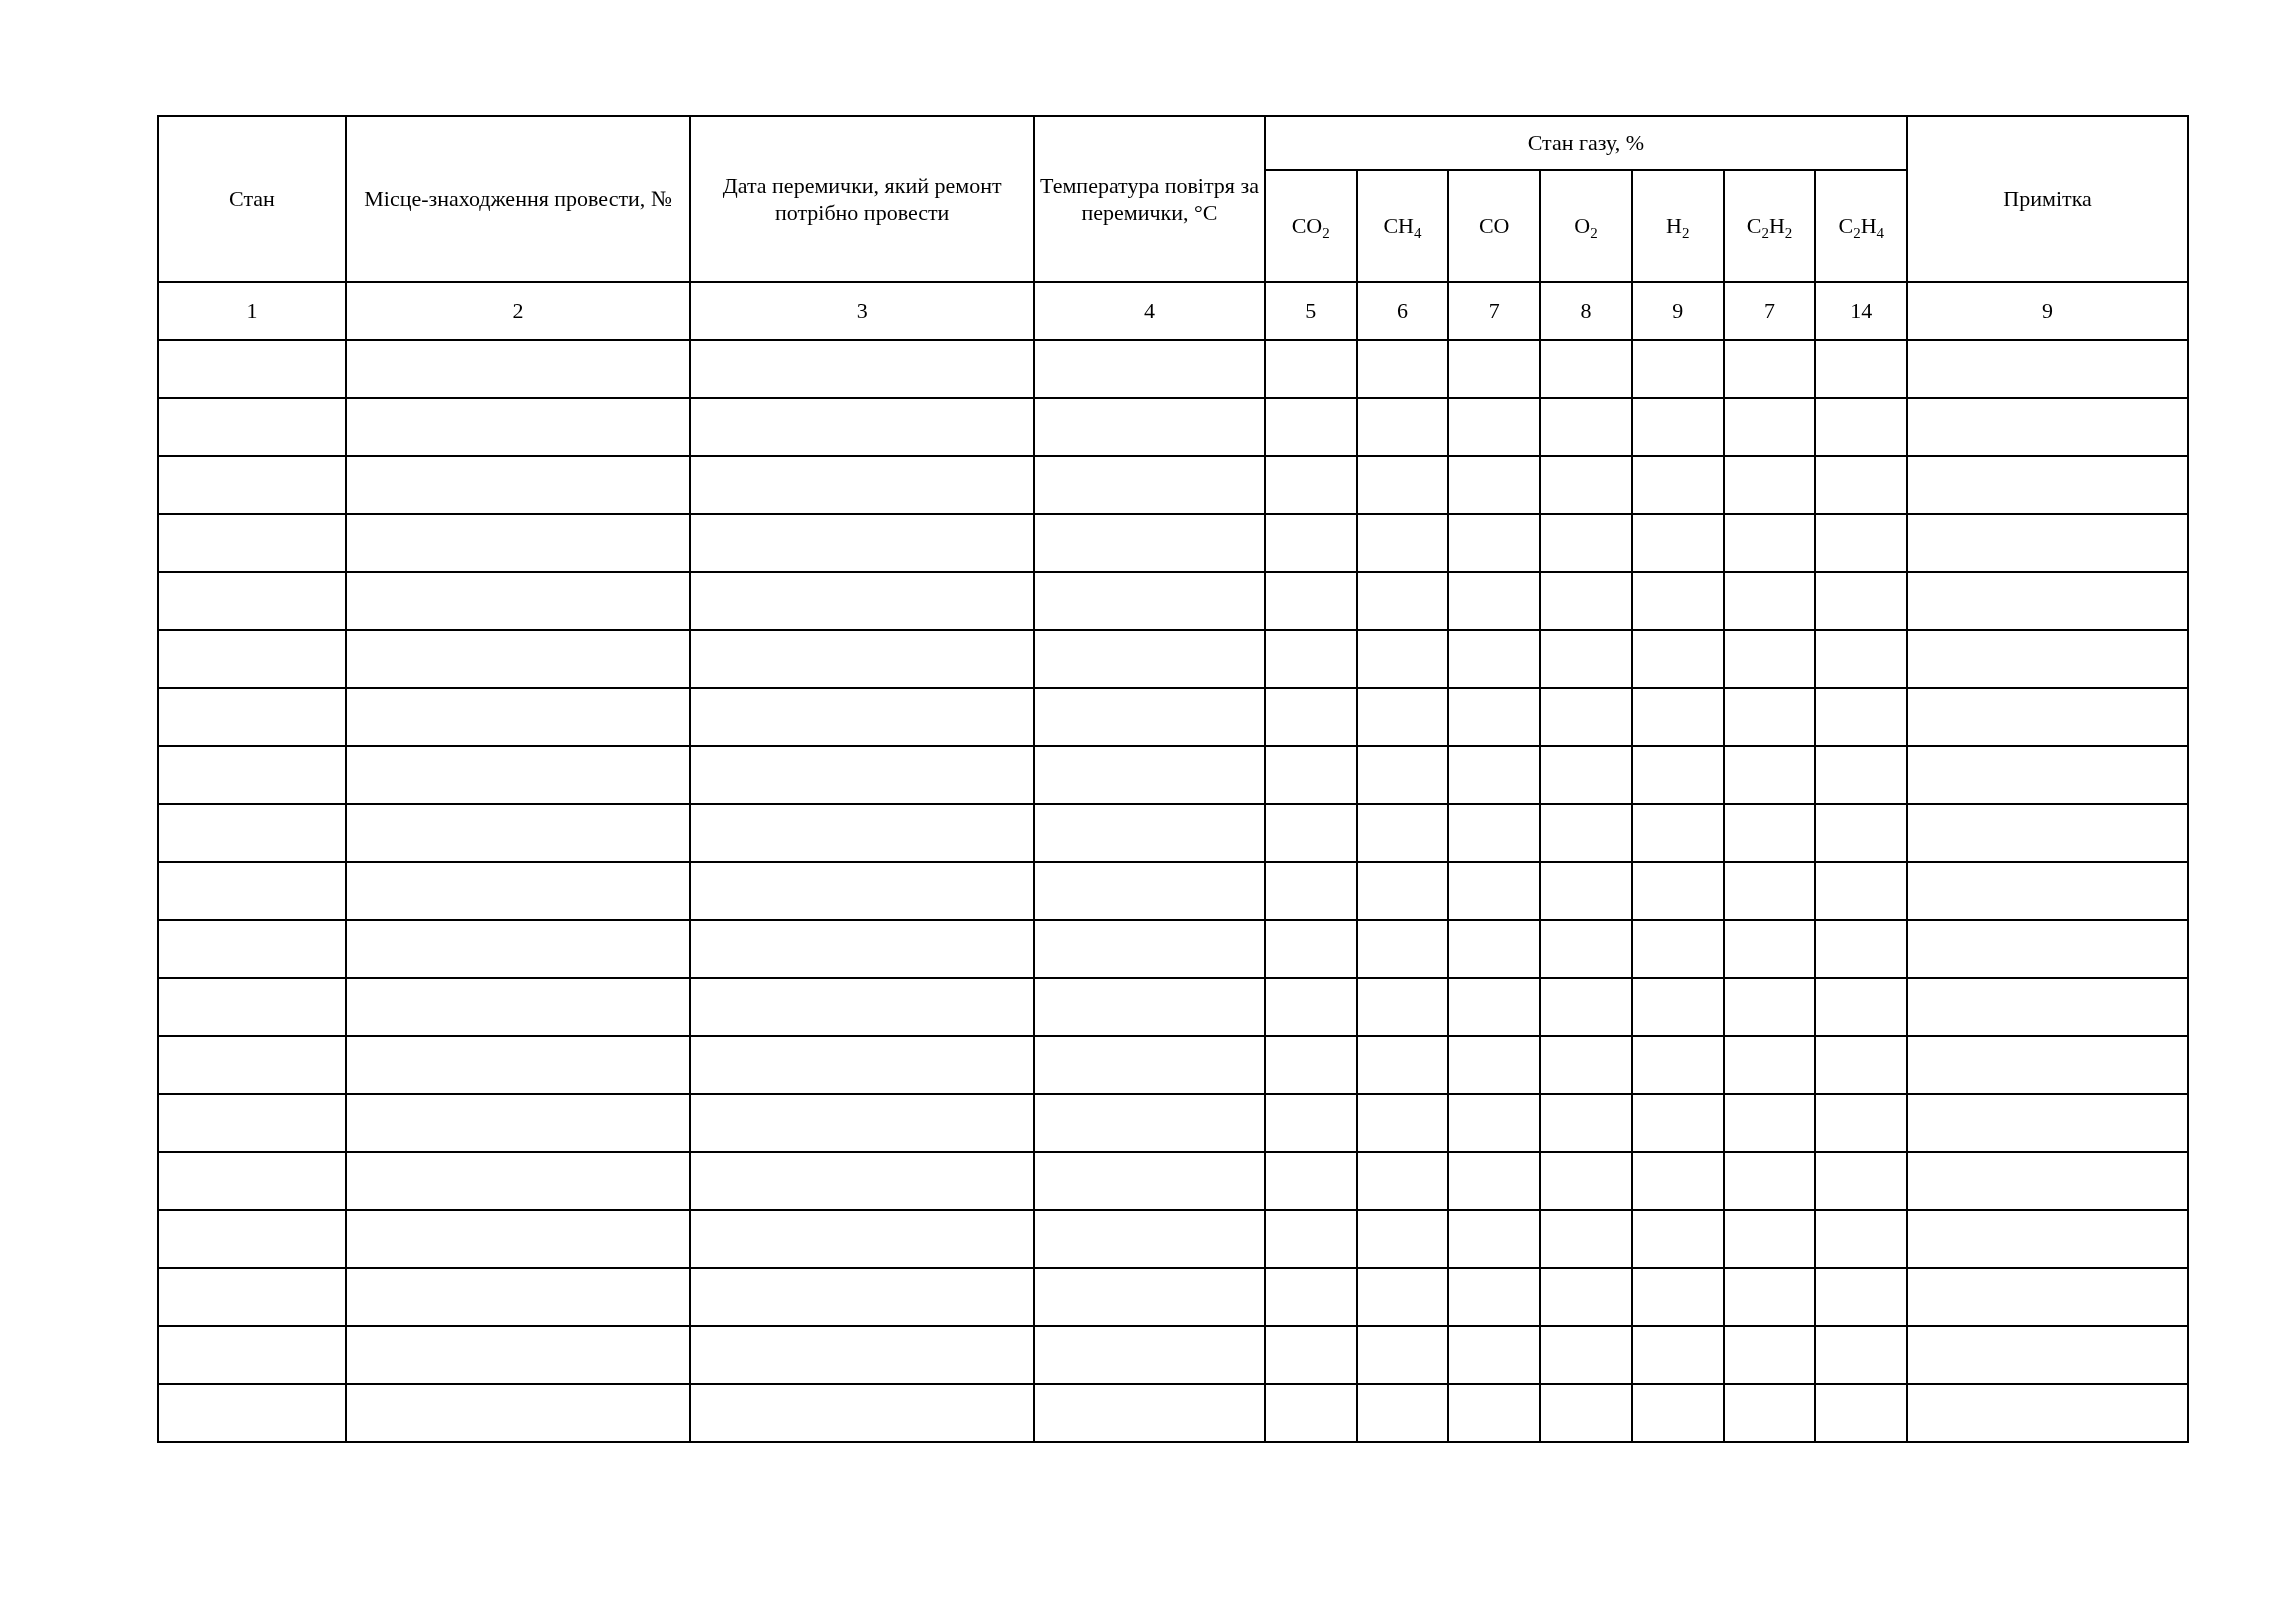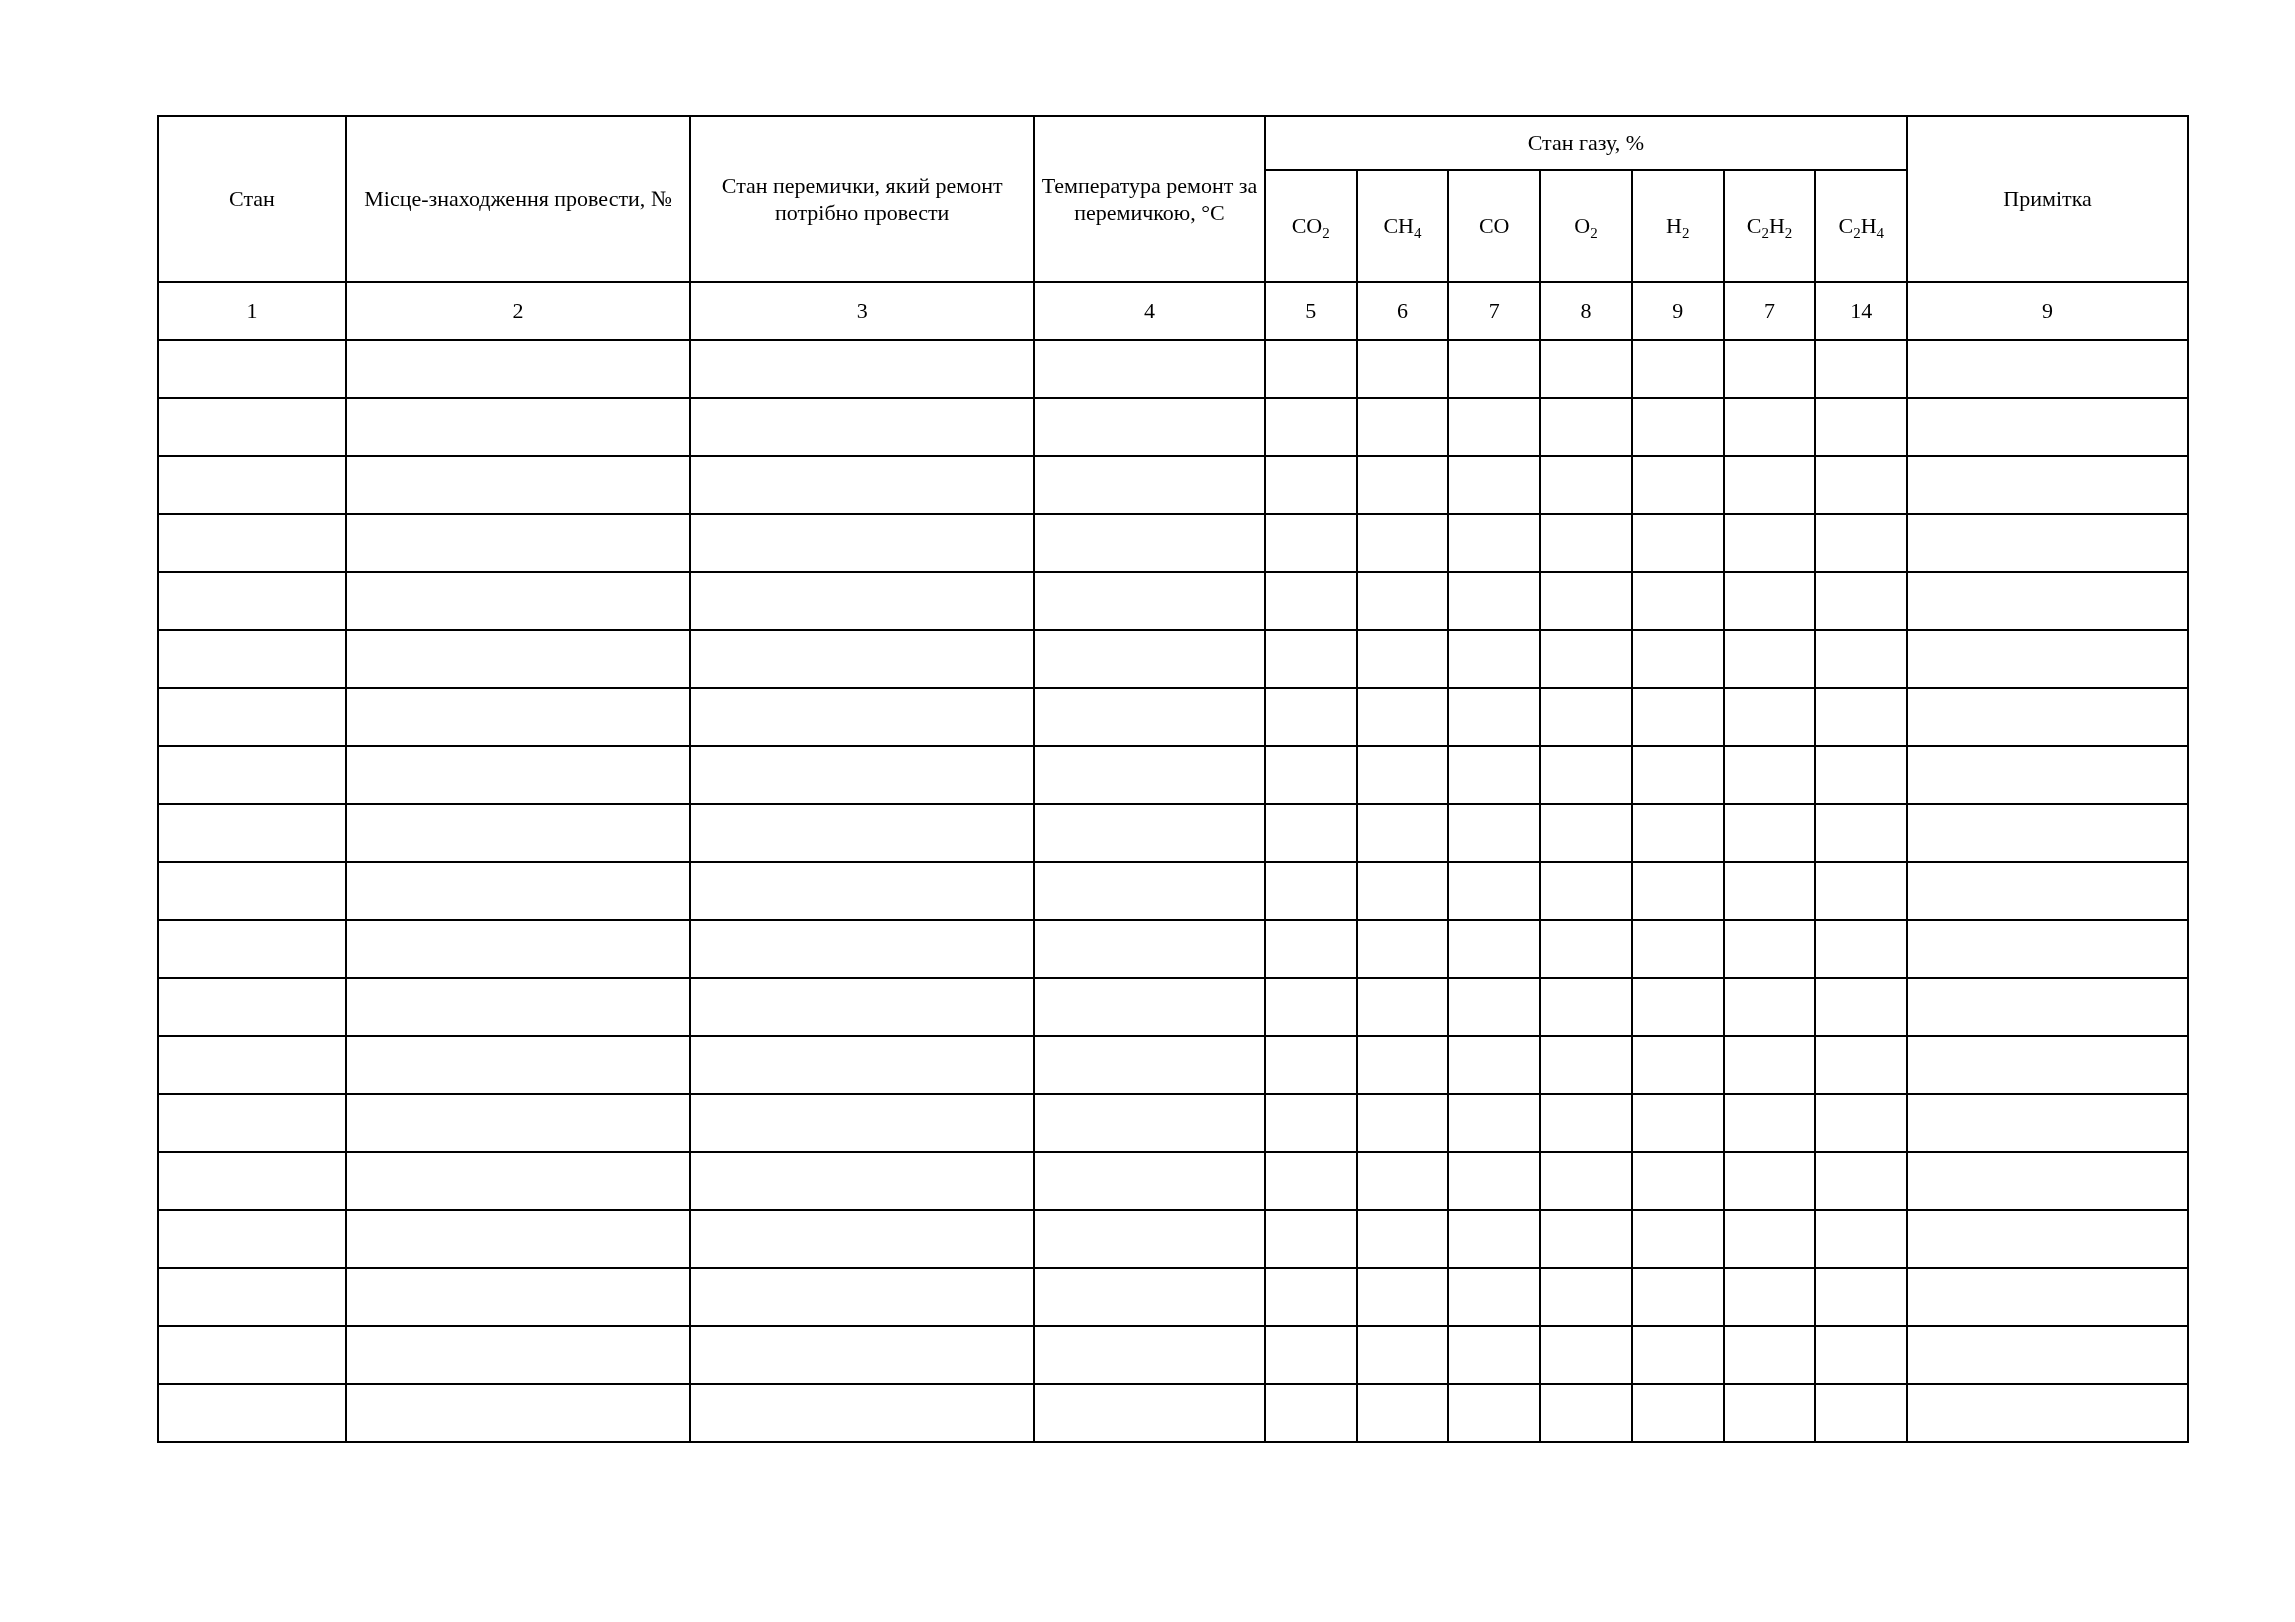--- a/index.html
+++ b/index.html
@@ -86,22 +86,22 @@
         <col style="width:84px">
         <col style="width:84px">
         <col style="width:84px">
         <col style="width:84px">
         <col style="width:257px">
       </colgroup>
       <thead>
         <tr>
           <td class="hdr-main" rowspan="2">Стан</td>
           <td class="hdr-main" rowspan="2">Місце-знаходження провести, №</td>
-          <td class="hdr-main" rowspan="2">Стан перемички, який ремонт потрібно провести</td>
-          <td class="hdr-main" rowspan="2">Температура ремонт за перемичкою, °C</td>
+          <td class="hdr-main" rowspan="2">Дата перемички, який ремонт потрібно провести</td>
+          <td class="hdr-main" rowspan="2">Температура повітря за перемички, °C</td>
           <td class="hdr-group" colspan="7">Стан газу, %</td>
           <td class="hdr-main" rowspan="2">Примітка</td>
         </tr>
         <tr>
           <td class="hdr-sub"><span class="nowrap">CO<sub>2</sub></span></td>
           <td class="hdr-sub"><span class="nowrap">CH<sub>4</sub></span></td>
           <td class="hdr-sub"><span class="nowrap">CO</span></td>
           <td class="hdr-sub"><span class="nowrap">O<sub>2</sub></span></td>
           <td class="hdr-sub"><span class="nowrap">H<sub>2</sub></span></td>
           <td class="hdr-sub"><span class="nowrap">C<sub>2</sub>H<sub>2</sub></span></td>

